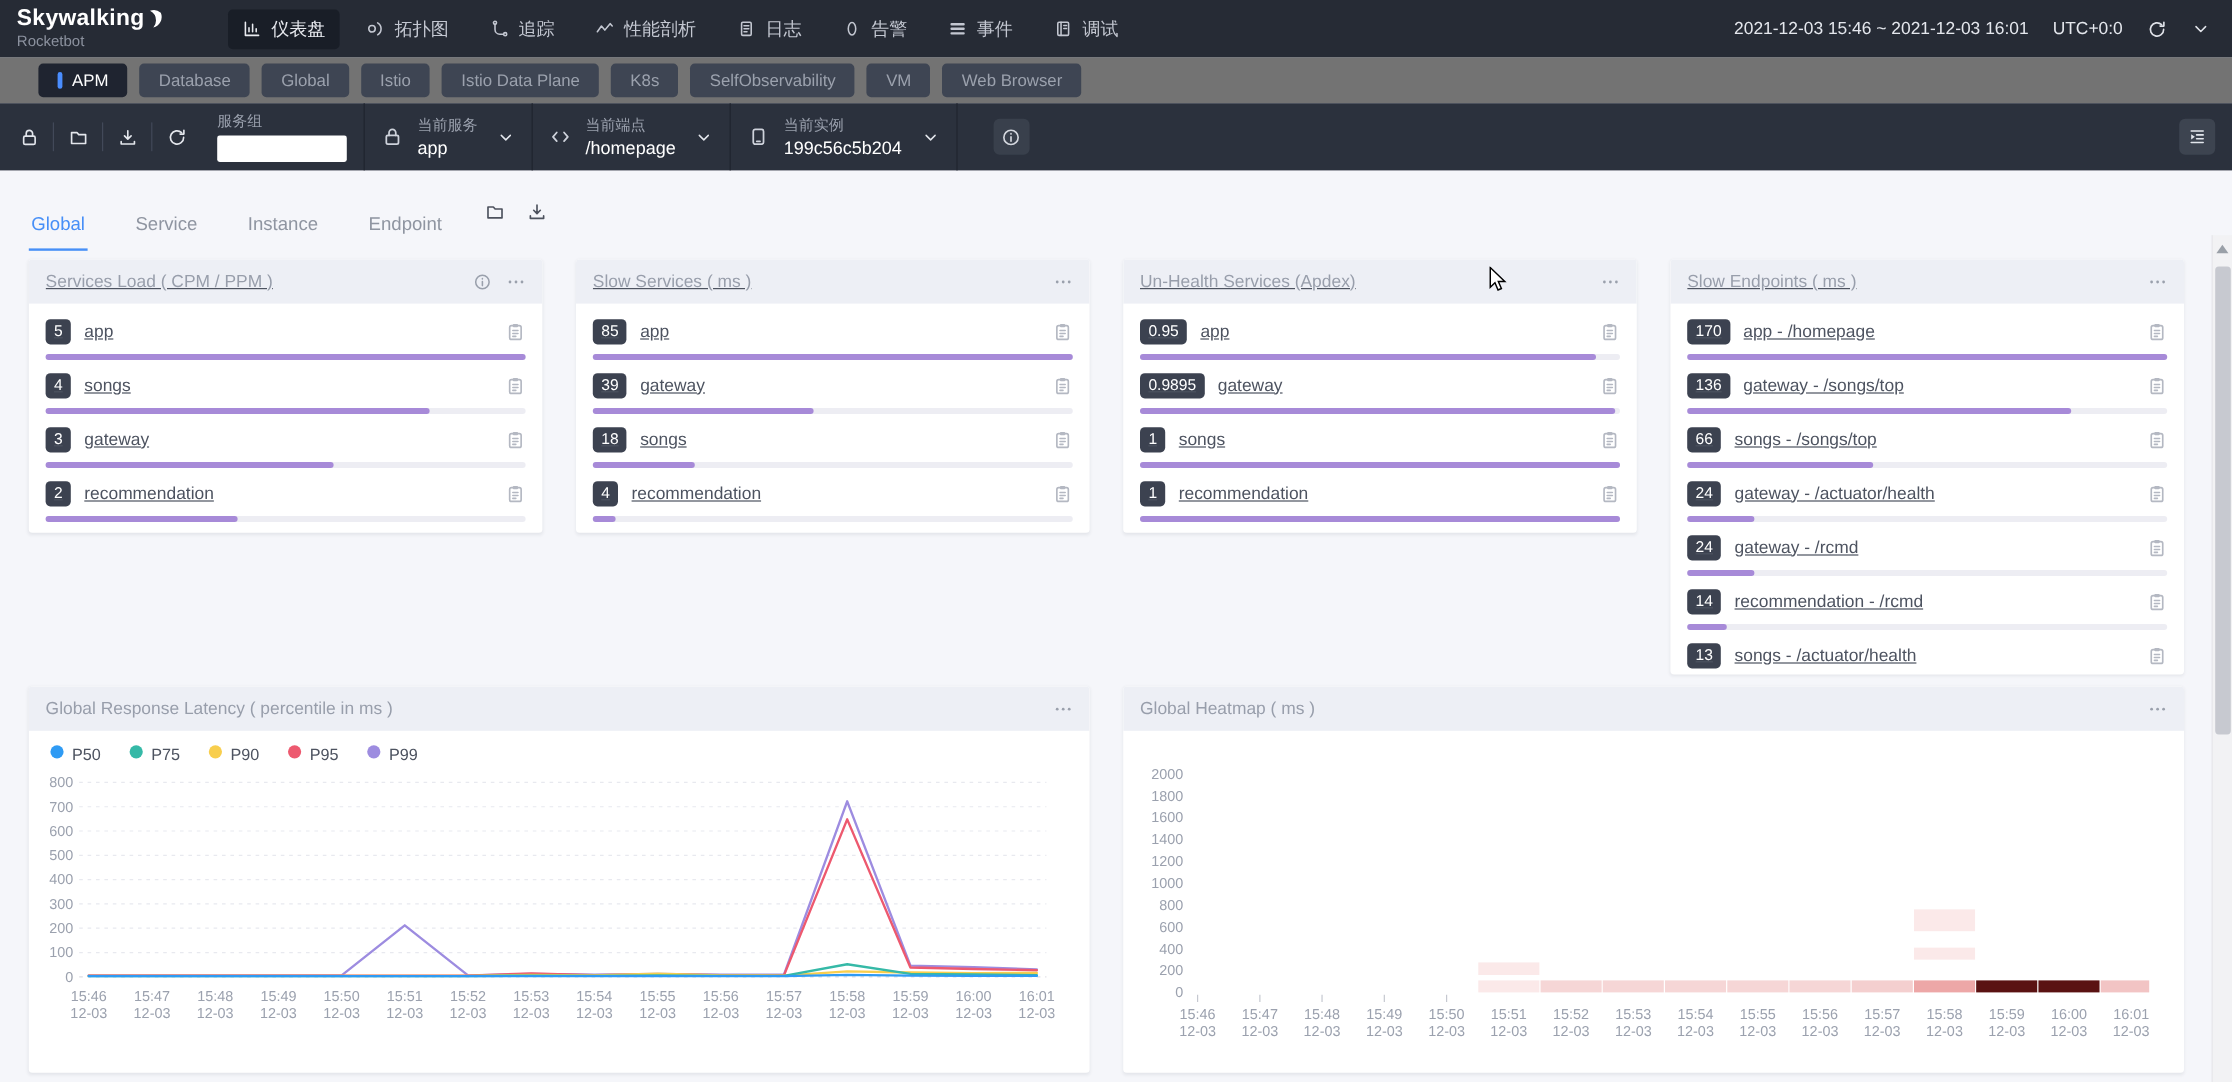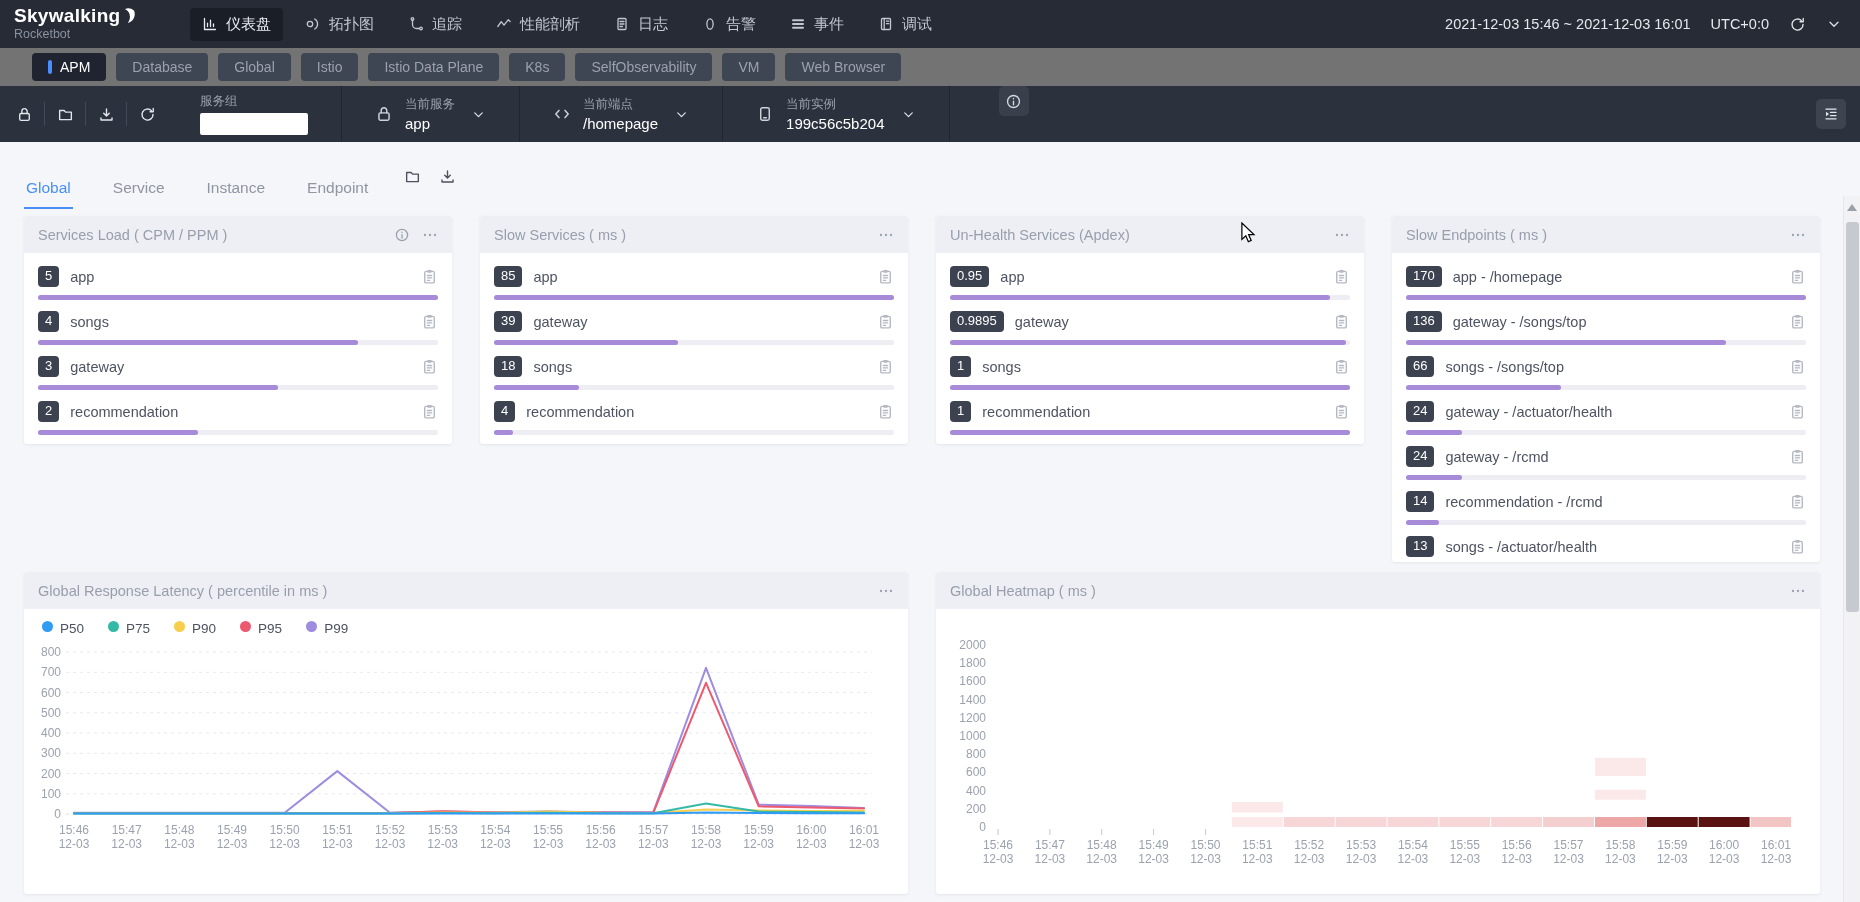--- a/index.html
+++ b/index.html
@@ -21,21 +21,21 @@
   .topbar-right .icon { color:#dfe2e8; cursor:pointer; }
 
   
   .navbar2 { height:38px; background:#737373; display:flex; align-items:center; padding-left:32px; gap:10px; }
   .ws-tab { background:#3e4553; color:#9ba1ad; font-size:14px; height:28px; padding:0 16px;
             border-radius:4px; display:flex; align-items:center; cursor:pointer; white-space:nowrap; }
   .ws-tab.active { background:#1f2430; color:#ffffff; }
   .ws-marker { width:4px; height:14px; border-radius:2px; background:#4a8dfe; margin-right:8px; }
 
   
-  .toolbar { height:56px; background:#2b313d; display:flex; color:#ced2db; position:relative;gap:19px; }
+  .toolbar { height:56px; background:#2b313d; display:flex; align-items:center; color:#ced2db; position:relative; }
   .tool-btn { width:36px; height:30px; display:flex; align-items:center; justify-content:center;
               color:#e3e6ec; cursor:pointer; }
   .sep-sm { width:1px; height:24px; background:#424959; }
   .sep-tall { width:1px; height:56px; background:#20252f; margin:0 14px; }
   .field-group { margin-left:16px; display:flex; flex-direction:column; justify-content:center; gap:3px; }
   .field-label { font-size:12.5px; color:#9aa0ad; }
   .field-input { width:108px; height:22px; border:none; border-radius:2px; background:#ffffff; padding:0 6px;
                  font-family:inherit; font-size:13px; }
   .select-group { display:flex; align-items:center; gap:12px; cursor:pointer; }
   .select-stack { display:flex; flex-direction:column; gap:2px; }
@@ -53,21 +53,21 @@
   .tab.active { color:#478ff7; border-bottom-color:#478ff7; }
   .tabrow-icons { display:flex; gap:18px; margin-left:34px; color:#4d525e; }
   .tabrow-icons .icon { cursor:pointer; }
 
   
   .content { padding:0 40px 0 24px; }
   .row { display:flex; gap:28px; }
   .row-top { margin-top:20px; align-items:flex-start; }
   .row-bottom { margin-top:10px; }
   .card { background:#ffffff; border-radius:3px; box-shadow:0 1px 3px rgba(30,35,50,.08); flex:1; overflow:hidden; }
-  .row-top .card { height:228px; }
+  .row-top .card { height:228px;text-decoration:underline; }
   .row-top .card.tall { height:346px; }
   .row-bottom .card { height:322px; }
   .card-header { background:#edeff5; height:37px; display:flex; align-items:center; padding:0 14px; }
   .card-title { font-size:14.5px; color:#989eab; flex:1; white-space:nowrap; overflow:hidden; }
   .header-icons { display:flex; gap:12px; color:#9aa0ac; align-items:center; }
   .header-icons .icon { cursor:pointer; }
   .card-body { padding:2px 14px 8px; }
   .list-item { padding-top:9px; }
   .item-row { display:flex; align-items:center; gap:11px; height:25px; }
   .badge { background:#3c4250; color:#ffffff; border-radius:4px; font-size:13px; padding:3px 7px;

